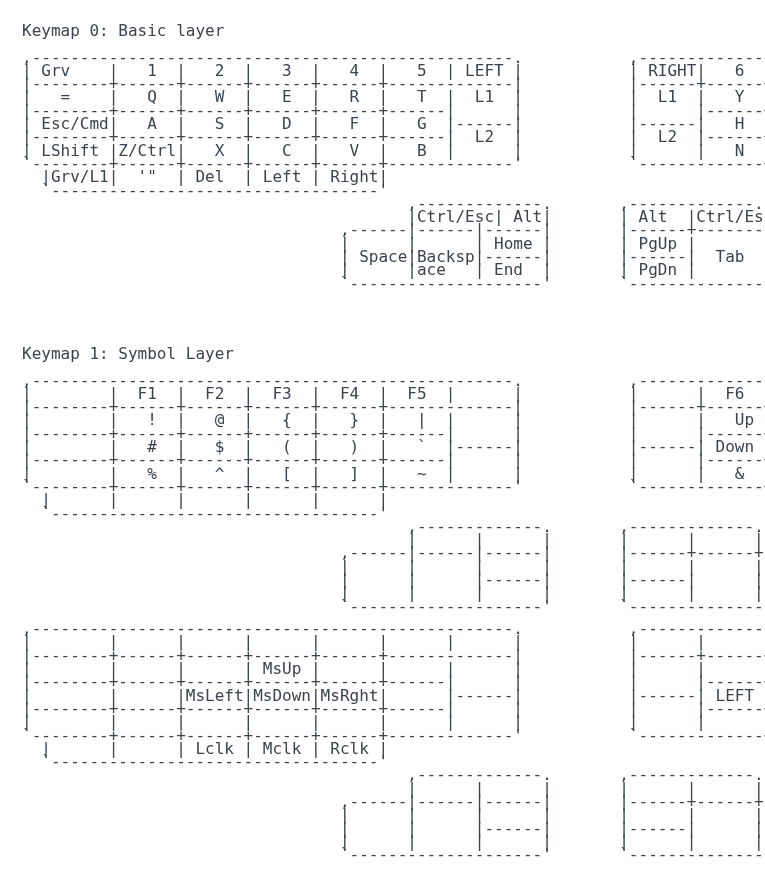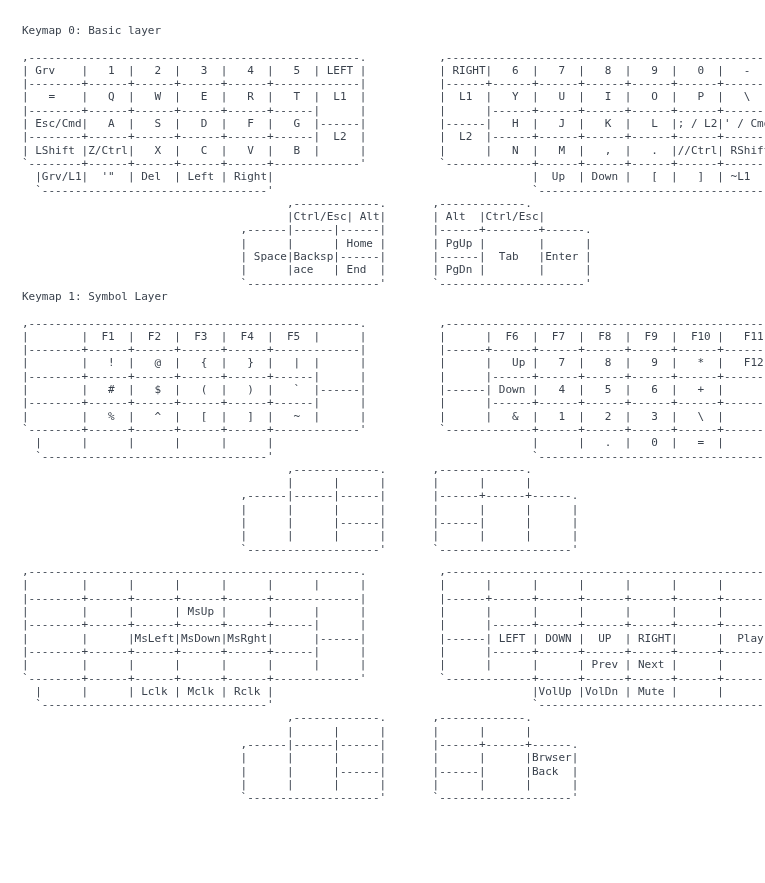--- a/index.html
+++ b/index.html
@@ -1,25 +1,25 @@
 <!DOCTYPE html>
 <html><head>
 <meta charset="utf-8">
 <style>
   html, body { margin: 0; padding: 0; background: #ffffff; }
   body { width: 765px; height: 883px; overflow: hidden; }
   .doc {
     padding: 24px 0 0 22px;
     font-family: "DejaVu Sans Mono", monospace;
-    font-size: 11px;
+    font-size: 16px;
     line-height: 13.3px;
     color: #3b434e;
   }
   section.keymap-section { display: block; }
-  section.sec-1 { }
+  section.sec-1 { margin-top: 57px; }
   section.sec-2 { margin-top: -4px; }
   .section-title {
     white-space: pre;
     height: 13.3px;
     letter-spacing: 0;
   }
   pre.ascii-art {
     margin: 13.3px 0 0 0;
     padding: 0;
     font-family: inherit;

